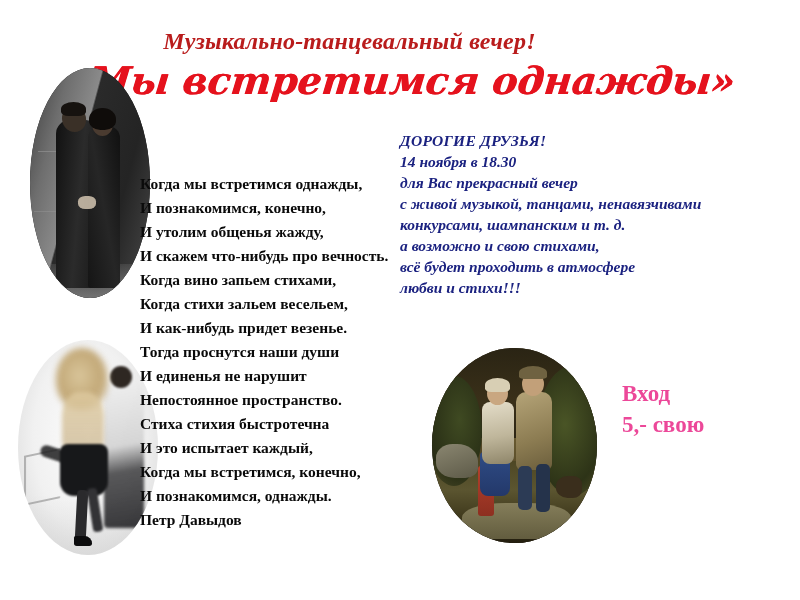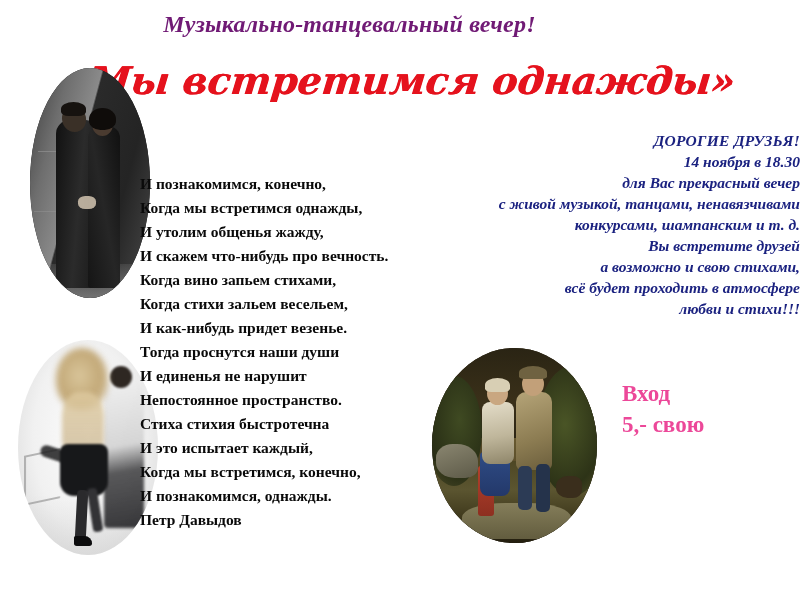--- a/index.html
+++ b/index.html
@@ -14,29 +14,29 @@
     height: 600px;
     background: #ffffff;
     overflow: hidden;
     font-family: "Liberation Serif", "DejaVu Serif", serif;
   }
 
   
   .title-main {
     position: absolute;
     left: 0;
-    top: 11px;
+    top: 28px;
     width: 699px;
     text-align: center;
     font-family: "Liberation Serif", "DejaVu Serif", serif;
     font-style: italic;
     font-weight: bold;
     font-size: 24px;
     letter-spacing: 0.2px;
-    color: #701a75;
+    color: #b91c1c;
     white-space: nowrap;
   }
   .title-script {
     position: absolute;
     left: 0;
     top: 58px;
     width: 800px;
     text-align: center;
     font-family: "DejaVu Serif", "Liberation Serif", serif;
     font-style: italic;
@@ -378,21 +378,21 @@
     white-space: nowrap;
   }
   #poem .line { display: block; }
 
   
   #announce {
     position: absolute;
     left: 400px;
     top: 130px;
     width: 400px;
-    text-align: right;
+    text-align: left;
     font-family: "Liberation Serif", "DejaVu Serif", serif;
     font-style: italic;
     font-weight: bold;
     font-size: 15.5px;
     line-height: 21px;
     color: #1b2280;
     white-space: nowrap;
   }
   #announce .line { display: block; }
   #announce .line.caps { letter-spacing: .3px; }
@@ -442,22 +442,22 @@
     <div class="d-hair"></div>
     <div class="d-torso"></div>
     <div class="d-arm"></div>
     <div class="d-skirt"></div>
     <div class="d-leg1"></div>
     <div class="d-leg2"></div>
     <div class="d-shoe"></div>
   </div>
 
   <div id="poem">
+    <span class="line">Когда мы встретимся однажды,</span>
     <span class="line">И познакомимся, конечно,</span>
-    <span class="line">Когда мы встретимся однажды,</span>
     <span class="line">И утолим общенья жажду,</span>
     <span class="line">И скажем что-нибудь про вечность.</span>
     <span class="line">Когда вино запьем стихами,</span>
     <span class="line">Когда стихи зальем весельем,</span>
     <span class="line">И как-нибудь придет везенье.</span>
     <span class="line">Тогда проснутся наши души</span>
     <span class="line">И единенья не нарушит</span>
     <span class="line">Непостоянное пространство.</span>
     <span class="line">Стиха стихия быстротечна</span>
     <span class="line">И это испытает каждый,</span>
@@ -465,21 +465,20 @@
     <span class="line">И познакомимся, однажды.</span>
     <span class="line">Петр Давыдов</span>
   </div>
 
   <div id="announce">
     <span class="line caps">ДОРОГИЕ ДРУЗЬЯ!</span>
     <span class="line">14 ноября в 18.30</span>
     <span class="line">для Вас прекрасный вечер</span>
     <span class="line">с живой музыкой, танцами, ненавязчивами</span>
     <span class="line">конкурсами, шампанским и т. д.</span>
-    <span class="line">Вы встретите друзей</span>
     <span class="line">а возможно и свою стихами,</span>
     <span class="line">всё будет проходить в атмосфере</span>
     <span class="line">любви и стихи!!!</span>
   </div>
 
   <div id="photo-painting" class="photo photo-oval">
     <div class="p-sky"></div>
     <div class="p-ground"></div>
     <div class="p-path"></div>
     <div class="p-foliage-l"></div>

